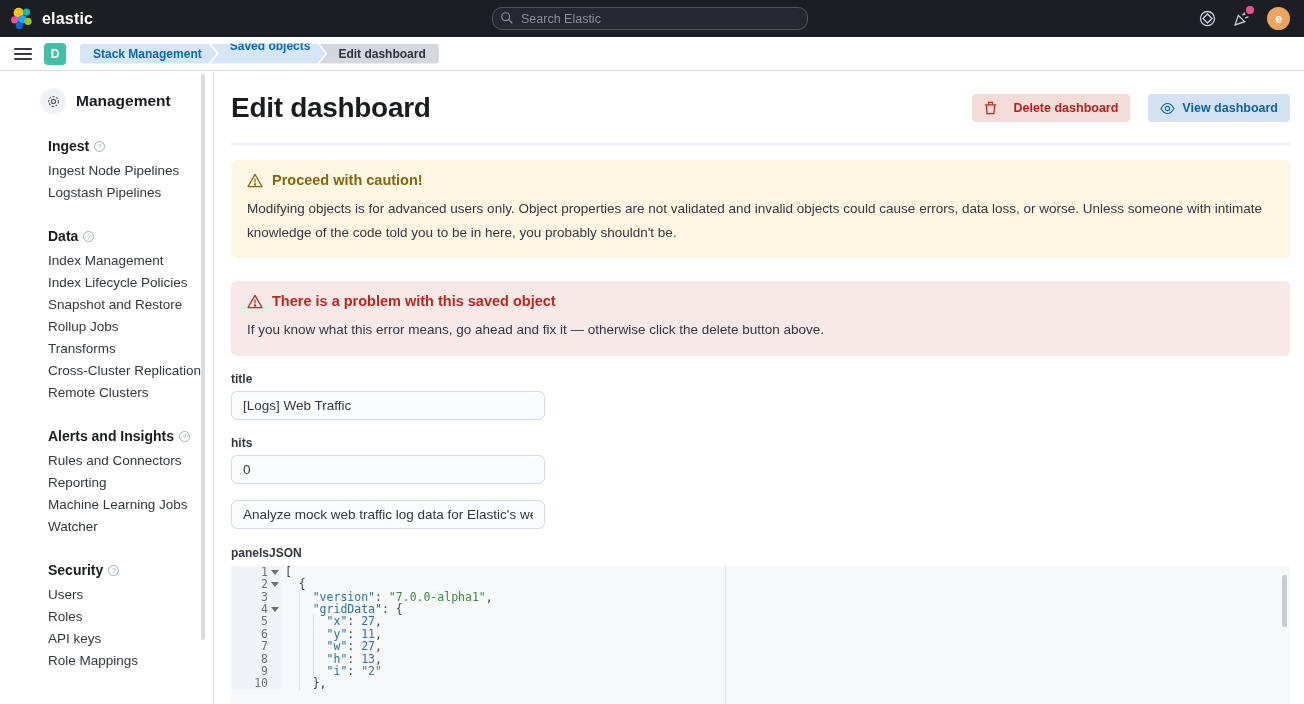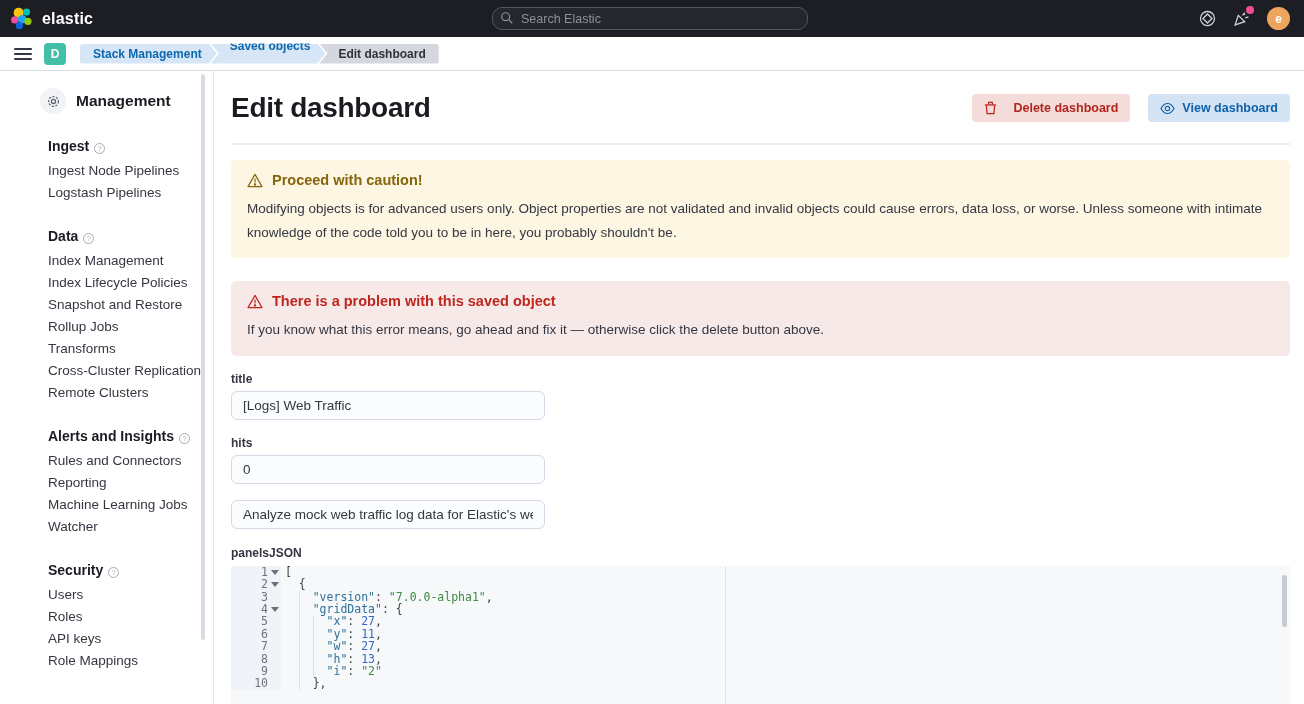--- a/index.html
+++ b/index.html
@@ -32,21 +32,21 @@
   .crumb.first { border-radius:3px 0 0 3px; padding:0 15px 0 13px; clip-path:polygon(0 0,calc(100% - 8px) 0,100% 50%,calc(100% - 8px) 100%,0 100%); }
   .crumb.mid   { margin-left:-6px; padding:0 15px 16px 19px; clip-path:polygon(0 0,calc(100% - 8px) 0,100% 50%,calc(100% - 8px) 100%,0 100%,8px 50%); }
   .crumb.last  { margin-left:-6px; padding:0 13px 0 19px; border-radius:0 3px 3px 0; clip-path:polygon(0 0,100% 0,100% 100%,0 100%,8px 50%); }
 
   
   .page-body { flex:1; display:flex; min-height:0; }
   .sidebar { width:183px; flex:none; border-right:1px solid #e3e7ec; padding:13px 22px 0 9px; position:relative; overflow:hidden;margin-left:31px; }
   .sb-title-row { display:flex; align-items:center; gap:10px; margin:4px 0 14px 0; }
   .gear-circle { width:26px; height:26px; border-radius:50%; background:#f1f3f6; display:flex; align-items:center; justify-content:center; }
   .sb-title { font-size:15.5px; font-weight:700; color:#1a1c21; }
-  .sb-heading { display:flex; align-items:flex-end; gap:5px; margin:24px 0 6px 8px; }
+  .sb-heading { display:flex; align-items:center; gap:5px; margin:24px 0 6px 8px; }
   .sb-heading b { font-size:14px; font-weight:700; color:#1a1c21; }
   .qcirc { width:11px; height:11px; border:1px solid #a6adb8; border-radius:50%; color:#a6adb8; font-size:7px; line-height:9px; text-align:center; display:inline-block; }
   .sb-item { font-size:13.5px; color:#343741; padding:4px 0 4px 8px; line-height:14px; cursor:pointer; white-space:nowrap; }
   .sb-scrollbar { position:absolute; right:8px; top:3px; width:4px; height:566px; background:#d8dce2; border-radius:2px; }
 
   
   .main { flex:1; min-width:0; padding:21px 14px 0 17px; overflow:hidden; }
   .page-head { display:flex; align-items:center; justify-content:space-between; }
   .page-title { font-size:28px; font-weight:700; color:#1a1c21; letter-spacing:-.3px; }
   .head-actions { display:flex; gap:18px; }

